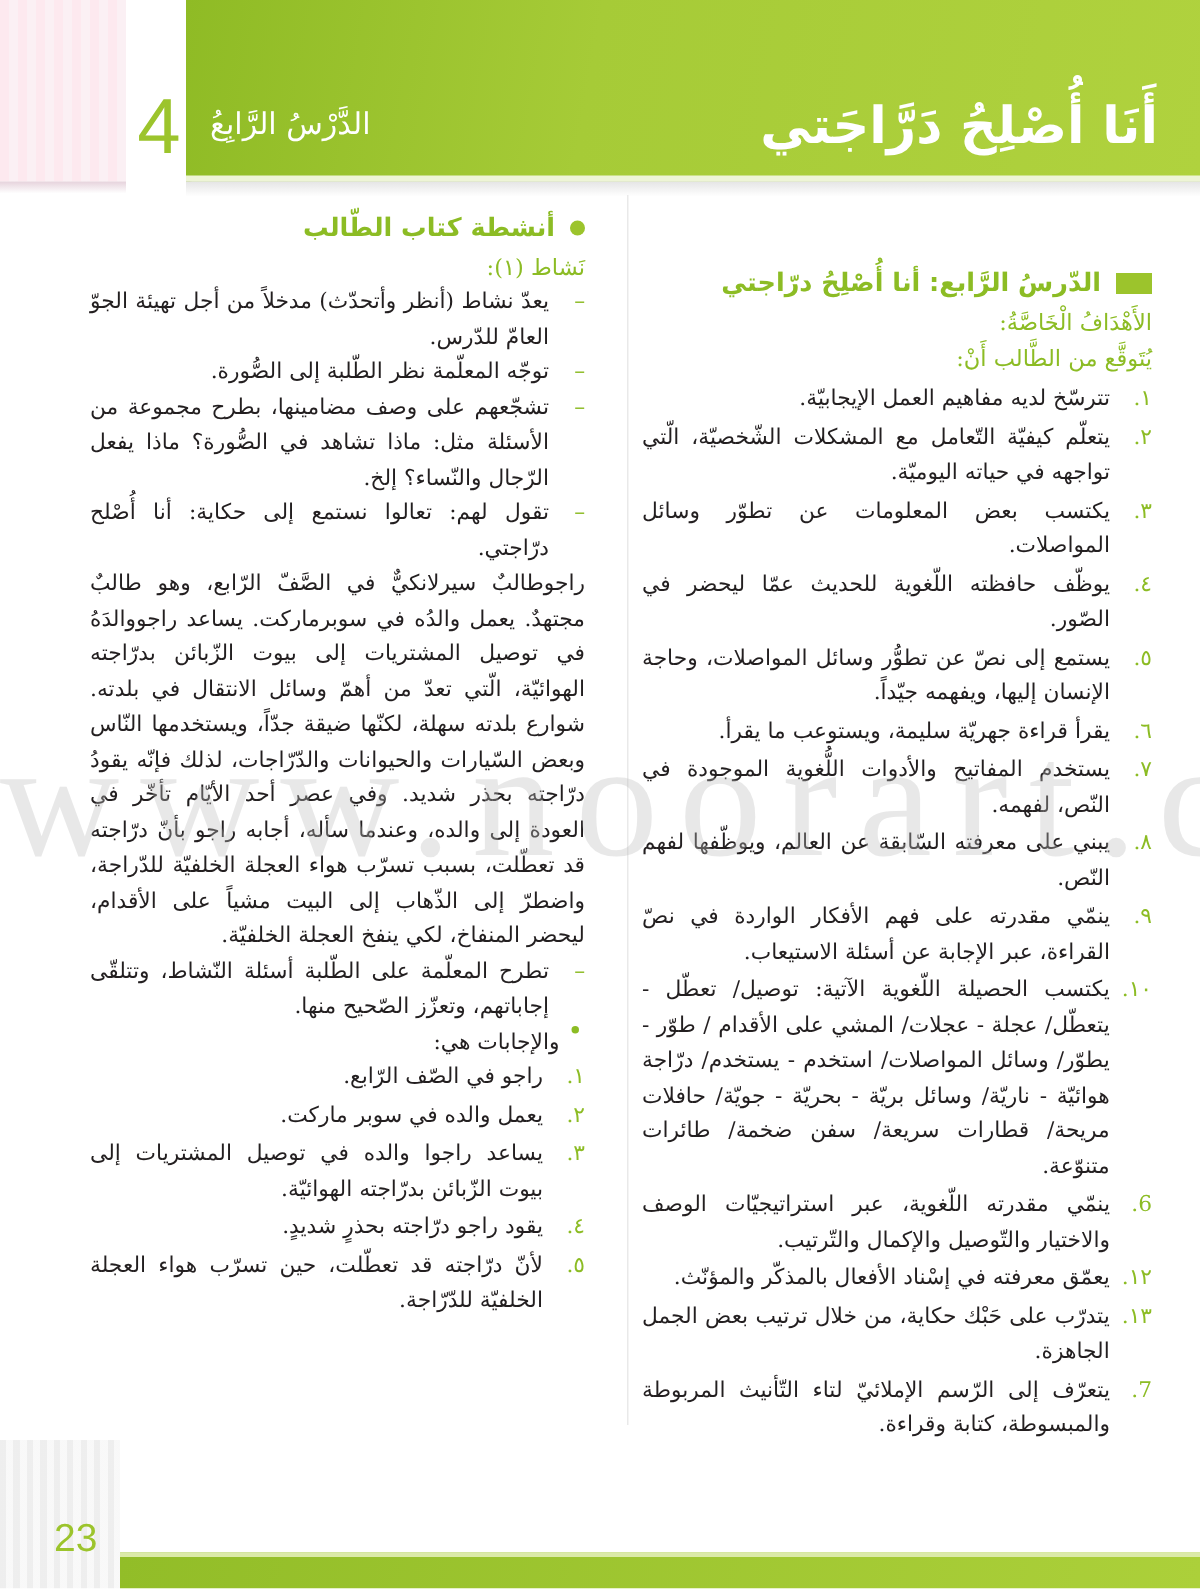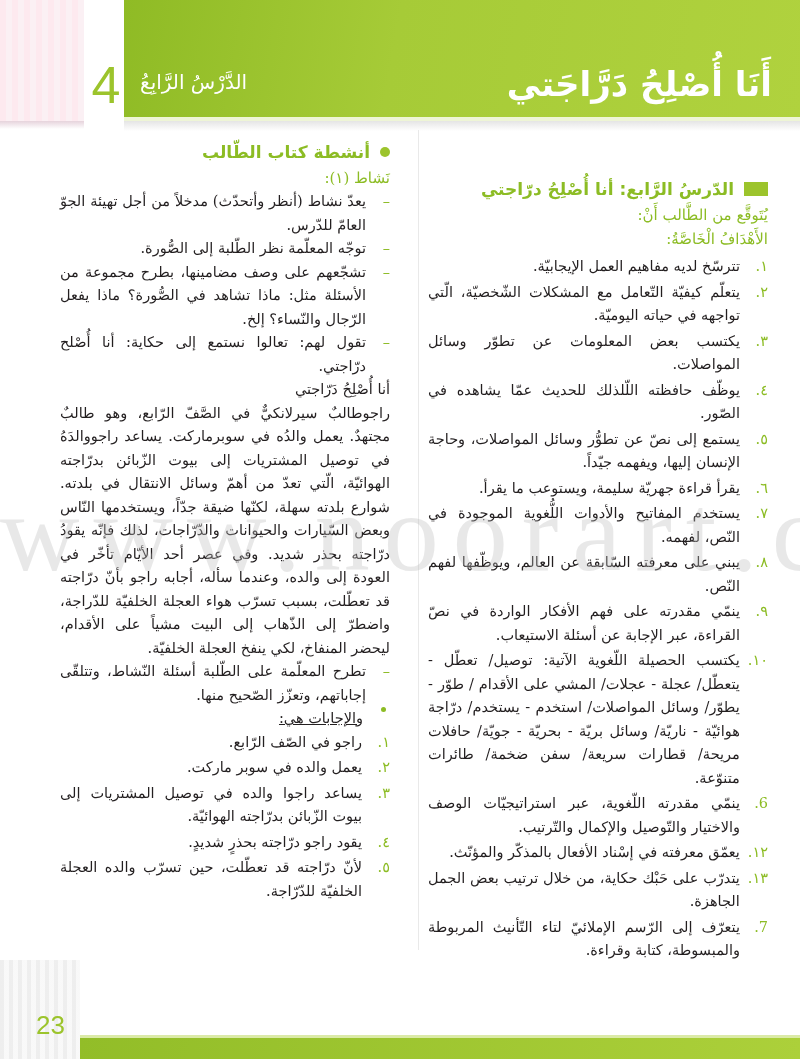--- a/index.html
+++ b/index.html
@@ -37,21 +37,21 @@
   .sub { color:#8cbc24; font-size:15px; line-height:24px; }
   ol.items { list-style:none; padding:0; margin:4px 0 0 0; }
   ol.items li { display:flex; gap:8px; margin-bottom:2px; }
   .n { color:#8cbc24; min-width:20px; flex:none; }
   .t { flex:1; text-align:justify; }
   ul.dash { list-style:none; padding:0; margin:0; }
   ul.dash li { display:flex; gap:12px; }
   ul.dash .m { color:#8cbc24; flex:none; width:12px; }
   .story { text-align:justify; padding-right:0; }
   .story-title { margin-top:0; }
-  .bullet { display:flex; gap:18px; align-items:flex-start;text-decoration:underline; }
+  .bullet { display:flex; gap:8px; align-items:flex-start; }
   .bullet .sdot { width:5px; height:5px; border-radius:50%; background:#8cbc24; margin-right:4px; }
   .pagenum { position:absolute; left:36px; top:1010px; font-family:"Liberation Sans", sans-serif;
              font-size:26px; color:#9cc42c; }
   .foot-pink { position:absolute; left:0; top:960px; width:80px; height:99px;
                background:repeating-linear-gradient(90deg,#eaeaea 0 4px,#f7f7f7 4px 9px); opacity:.8; }
   .foot-band { position:absolute; left:80px; top:1035px; width:720px; height:24px;
                background:linear-gradient(100deg,#92bd28,#acd03a); }
   .foot-band:before { content:""; position:absolute; left:0; right:0; top:0; height:3px; background:#dbeaa8; }
   .watermark { position:absolute; left:0; top:470px; width:800px; text-align:center;
                font-family:"Liberation Serif", serif; font-size:110px; color:rgba(190,190,190,0.35);
@@ -71,38 +71,38 @@
 <div class="hdr-lesson">الدَّرْسُ الرَّابِعُ</div>
 <div class="hdr-title">أَنَا أُصْلِحُ دَرَّاجَتي</div>
 <div class="hdr-shade"></div>
 <div class="col-divider"></div>
 
 <div class="col col-right">
   <div class="sec-title">
     <span class="bar"></span>
     <span>الدّرسُ الرَّابع: أنا أُصْلِحُ درّاجتي</span>
   </div>
+  <div class="sub">الأَهْدَافُ الْخَاصَّةُ:</div>
   <div class="sub">يُتَوقَّع من الطَّالب أَنْ:</div>
-  <div class="sub">الأَهْدَافُ الْخَاصَّةُ:</div>
   <ol class="items">
     <li>
         <span class="n">١.</span>
         <span class="t">تترسّخ لديه مفاهيم العمل الإيجابيّة.</span>
       </li>
     <li>
         <span class="n">٢.</span>
         <span class="t">يتعلّم كيفيّة التّعامل مع المشكلات الشّخصيّة، الّتي تواجهه في حياته اليوميّة.</span>
       </li>
     <li>
         <span class="n">٣.</span>
         <span class="t">يكتسب بعض المعلومات عن تطوّر وسائل المواصلات.</span>
       </li>
     <li>
         <span class="n">٤.</span>
-        <span class="t">يوظّف حافظته اللّلذلك للحديث عمّا يشاهده في الصّور.</span>
+        <span class="t">يوظّف حافظته اللّغوية للحديث عمّا ليحضر في الصّور.</span>
       </li>
     <li>
         <span class="n">٥.</span>
         <span class="t">يستمع إلى نصّ عن تطوُّر وسائل المواصلات، وحاجة الإنسان إليها، ويفهمه جيّداً.</span>
       </li>
     <li>
         <span class="n">٦.</span>
         <span class="t">يقرأ قراءة جهريّة سليمة، ويستوعب ما يقرأ.</span>
       </li>
     <li>
@@ -157,21 +157,20 @@
       </li>
     <li>
         <span class="m">–</span>
         <span class="t">تشجّعهم على وصف مضامينها، بطرح مجموعة من الأسئلة مثل: ماذا تشاهد في الصُّورة؟ ماذا يفعل الرّجال والنّساء؟ إلخ.</span>
       </li>
     <li>
         <span class="m">–</span>
         <span class="t">تقول لهم: تعالوا نستمع إلى حكاية: أنا أُصْلح درّاجتي.</span>
       </li>
   </ul>
-  <div class="story-title">أنا أُصْلِحُ دَرّاجتي</div>
   <div class="story">راجوطالبٌ سيرلانكيٌّ في الصَّفّ الرّابع، وهو طالبٌ مجتهدٌ. يعمل والدُه في سوبرماركت. يساعد راجووالدَهُ في توصيل المشتريات إلى بيوت الزّبائن بدرّاجته الهوائيّة، الّتي تعدّ من أهمّ وسائل الانتقال في بلدته. شوارع بلدته سهلة، لكنّها ضيقة جدّاً، ويستخدمها النّاس وبعض السّيارات والحيوانات والدّرّاجات، لذلك فإنّه يقودُ درّاجته بحذر شديد. وفي عصر أحد الأيّام تأخّر في العودة إلى والده، وعندما سأله، أجابه راجو بأنّ درّاجته قد تعطّلت، بسبب تسرّب هواء العجلة الخلفيّة للدّراجة، واضطرّ إلى الذّهاب إلى البيت مشياً على الأقدام، ليحضر المنفاخ، لكي ينفخ العجلة الخلفيّة.</div>
   <ul class="dash">
     <li>
         <span class="m">–</span>
         <span class="t">تطرح المعلّمة على الطّلبة أسئلة النّشاط، وتتلقّى إجاباتهم، وتعزّز الصّحيح منها.</span>
       </li>
   </ul>
   <div class="bullet">
     <span class="sdot"></span>
     <span>والإجابات هي:</span>
@@ -188,21 +187,21 @@
     <li>
         <span class="n">٣.</span>
         <span class="t">يساعد راجوا والده في توصيل المشتريات إلى بيوت الزّبائن بدرّاجته الهوائيّة.</span>
       </li>
     <li>
         <span class="n">٤.</span>
         <span class="t">يقود راجو درّاجته بحذرٍ شديدٍ.</span>
       </li>
     <li>
         <span class="n">٥.</span>
-        <span class="t">لأنّ درّاجته قد تعطّلت، حين تسرّب والده العجلة الخلفيّة للدّرّاجة.</span>
+        <span class="t">لأنّ درّاجته قد تعطّلت، حين تسرّب هواء العجلة الخلفيّة للدّرّاجة.</span>
       </li>
   </ol>
 </div>
 
 <div class="watermark">www.noorart.com</div>
 
 <div class="foot-pink"></div>
 <div class="foot-band"></div>
 <div class="pagenum">23</div>
 

